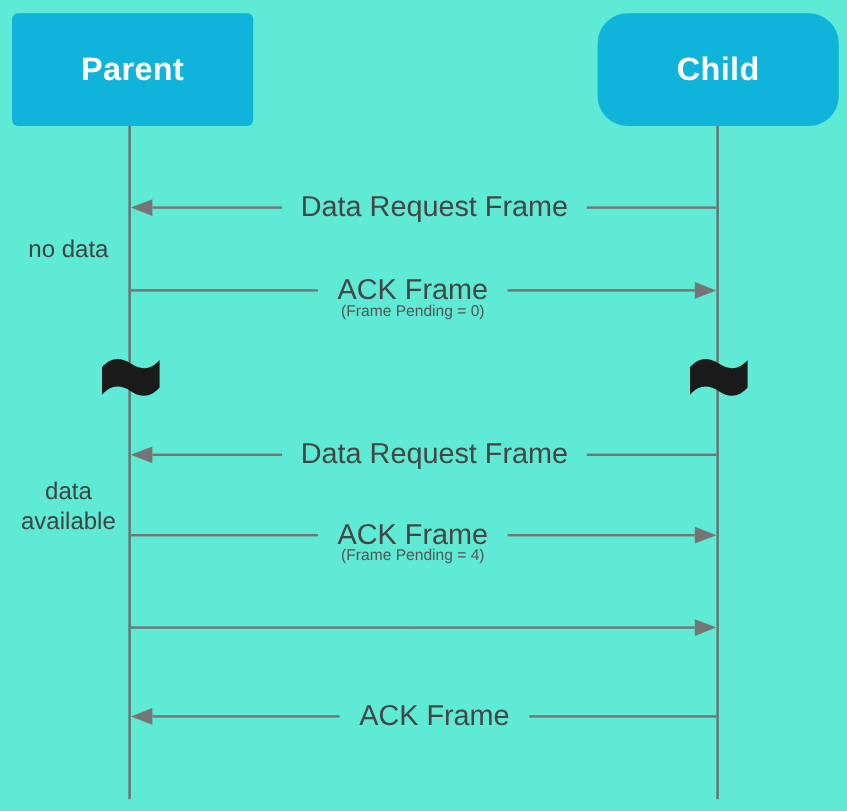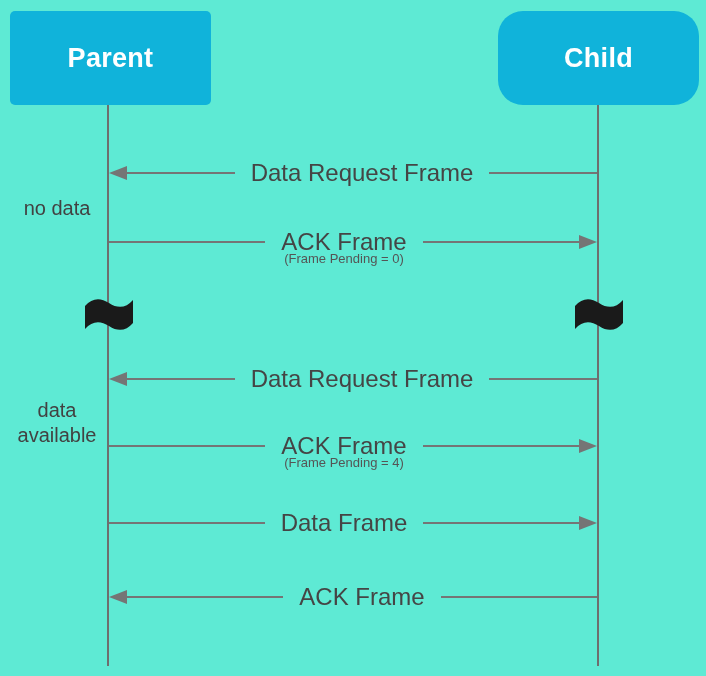--- a/index.html
+++ b/index.html
@@ -185,24 +185,20 @@
     <div class="label-wrap">
       <div class="label">ACK Frame</div>
       <div class="sublabel">(Frame Pending = 4)</div>
     </div>
     <div class="line"></div>
     <span class="arrowhead point-right"></span>
   </div>
 
   <div class="message m4">
     <div class="line"></div>
-    <div class="label-wrap">
-      <div class="label">Data Frame</div>
-
-    </div>
     <div class="line"></div>
     <span class="arrowhead point-right"></span>
   </div>
 
   <div class="message m5">
     <span class="arrowhead point-left"></span>
     <div class="line"></div>
     <div class="label-wrap">
       <div class="label">ACK Frame</div>
 

